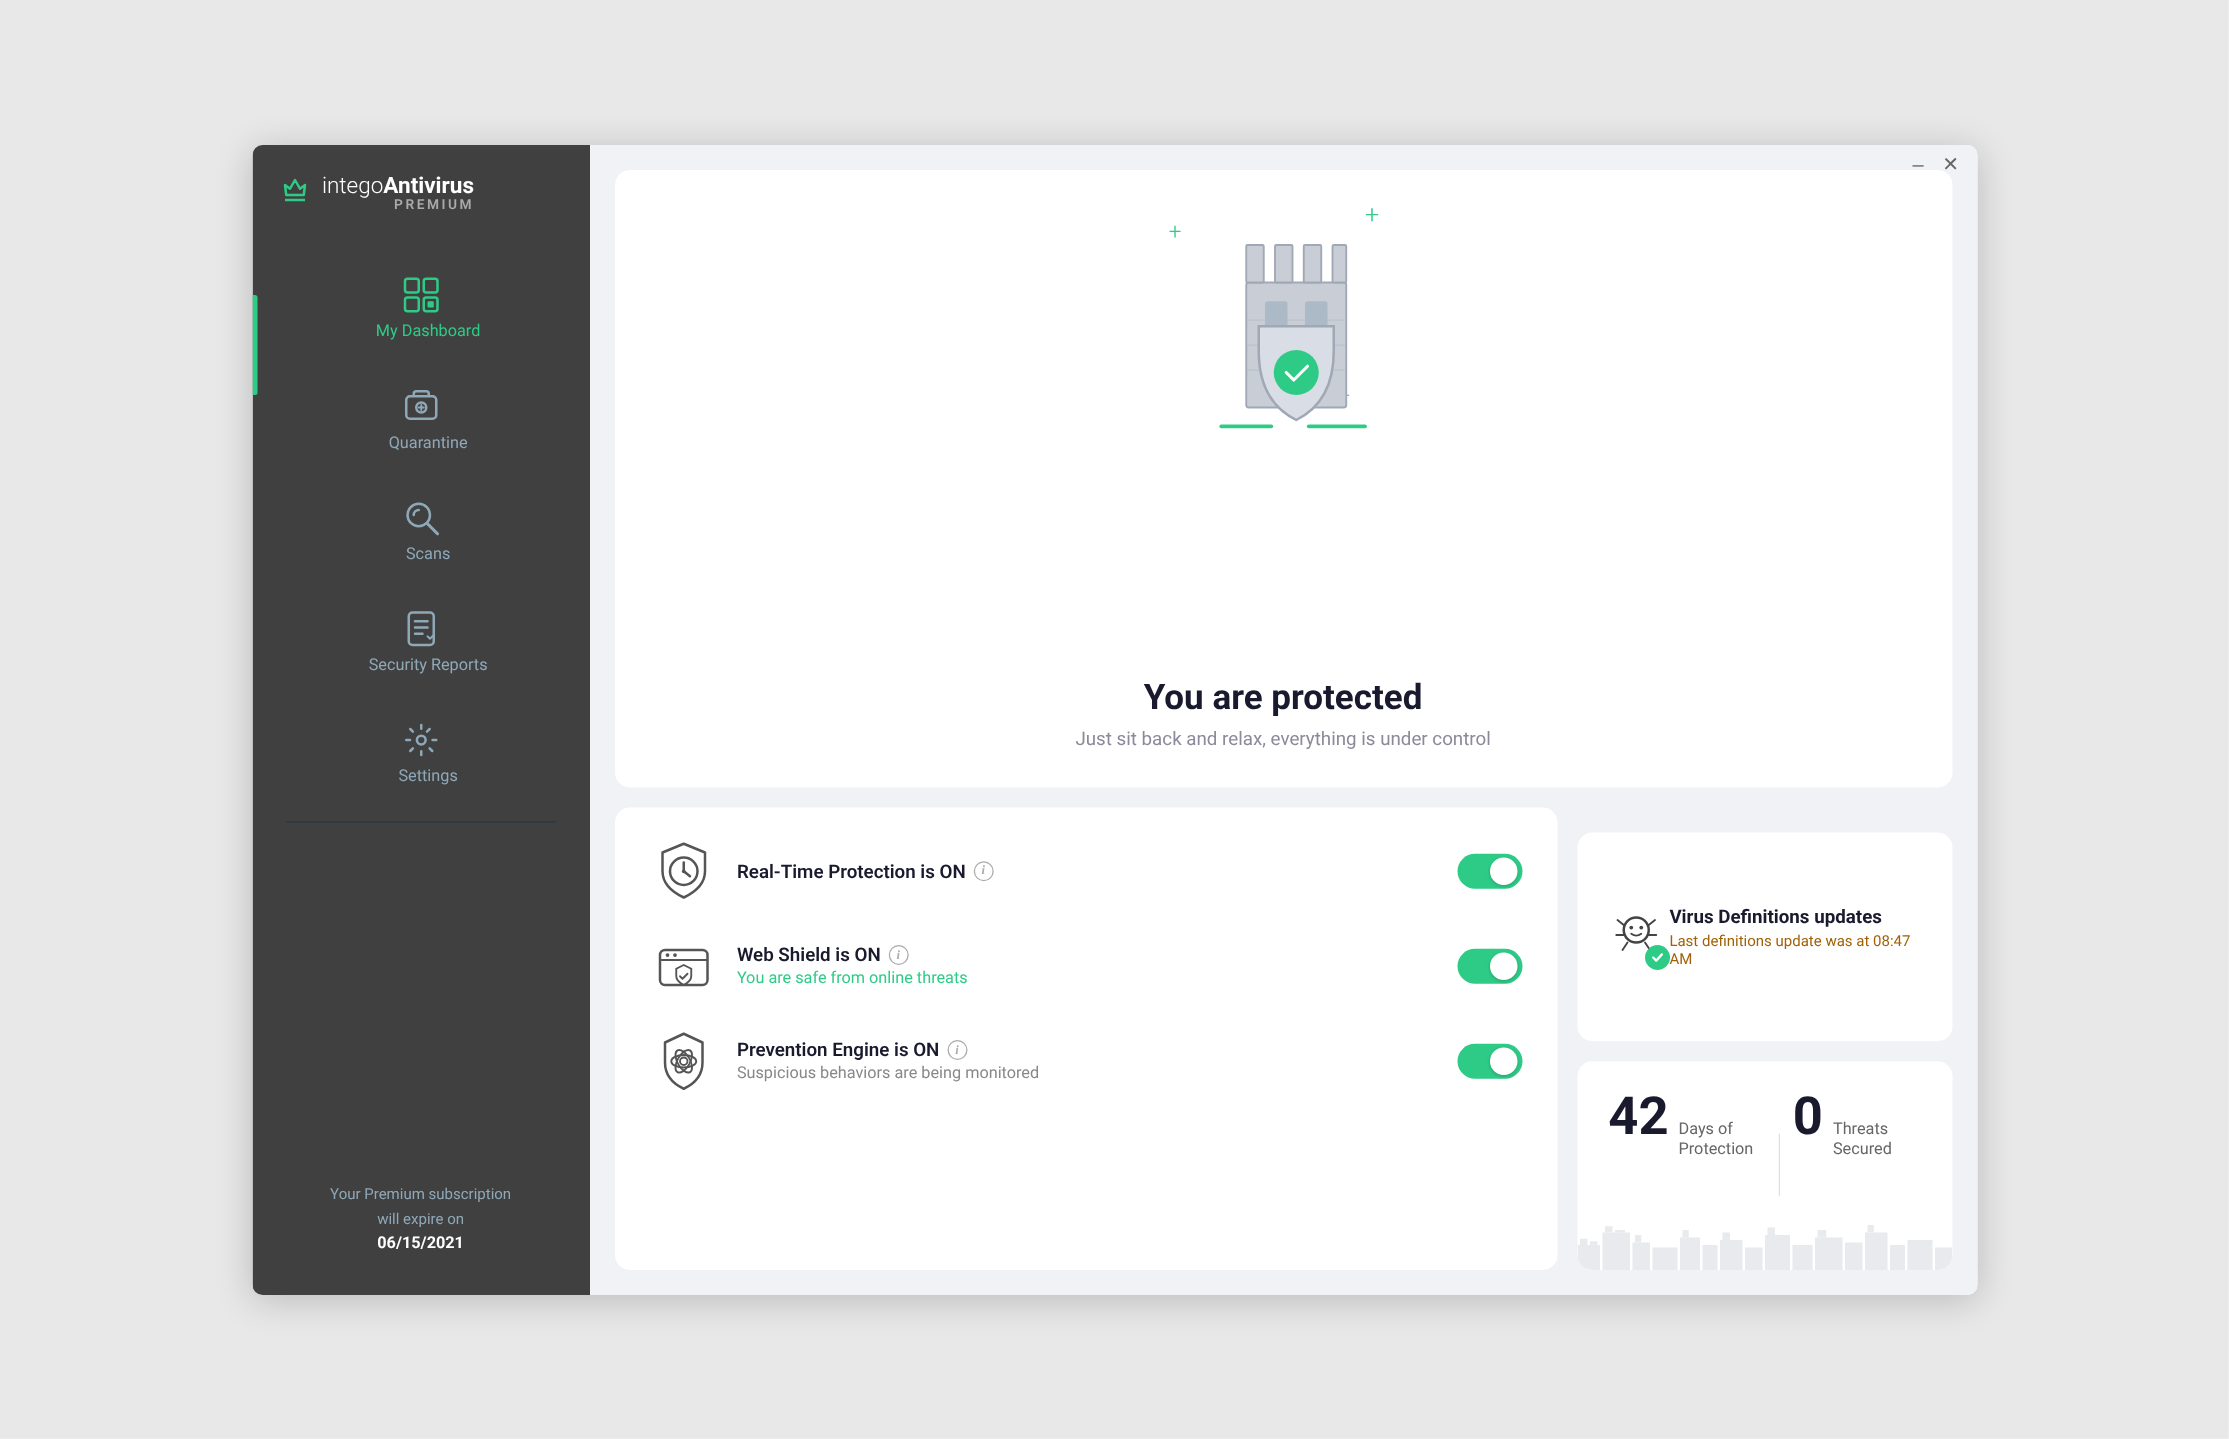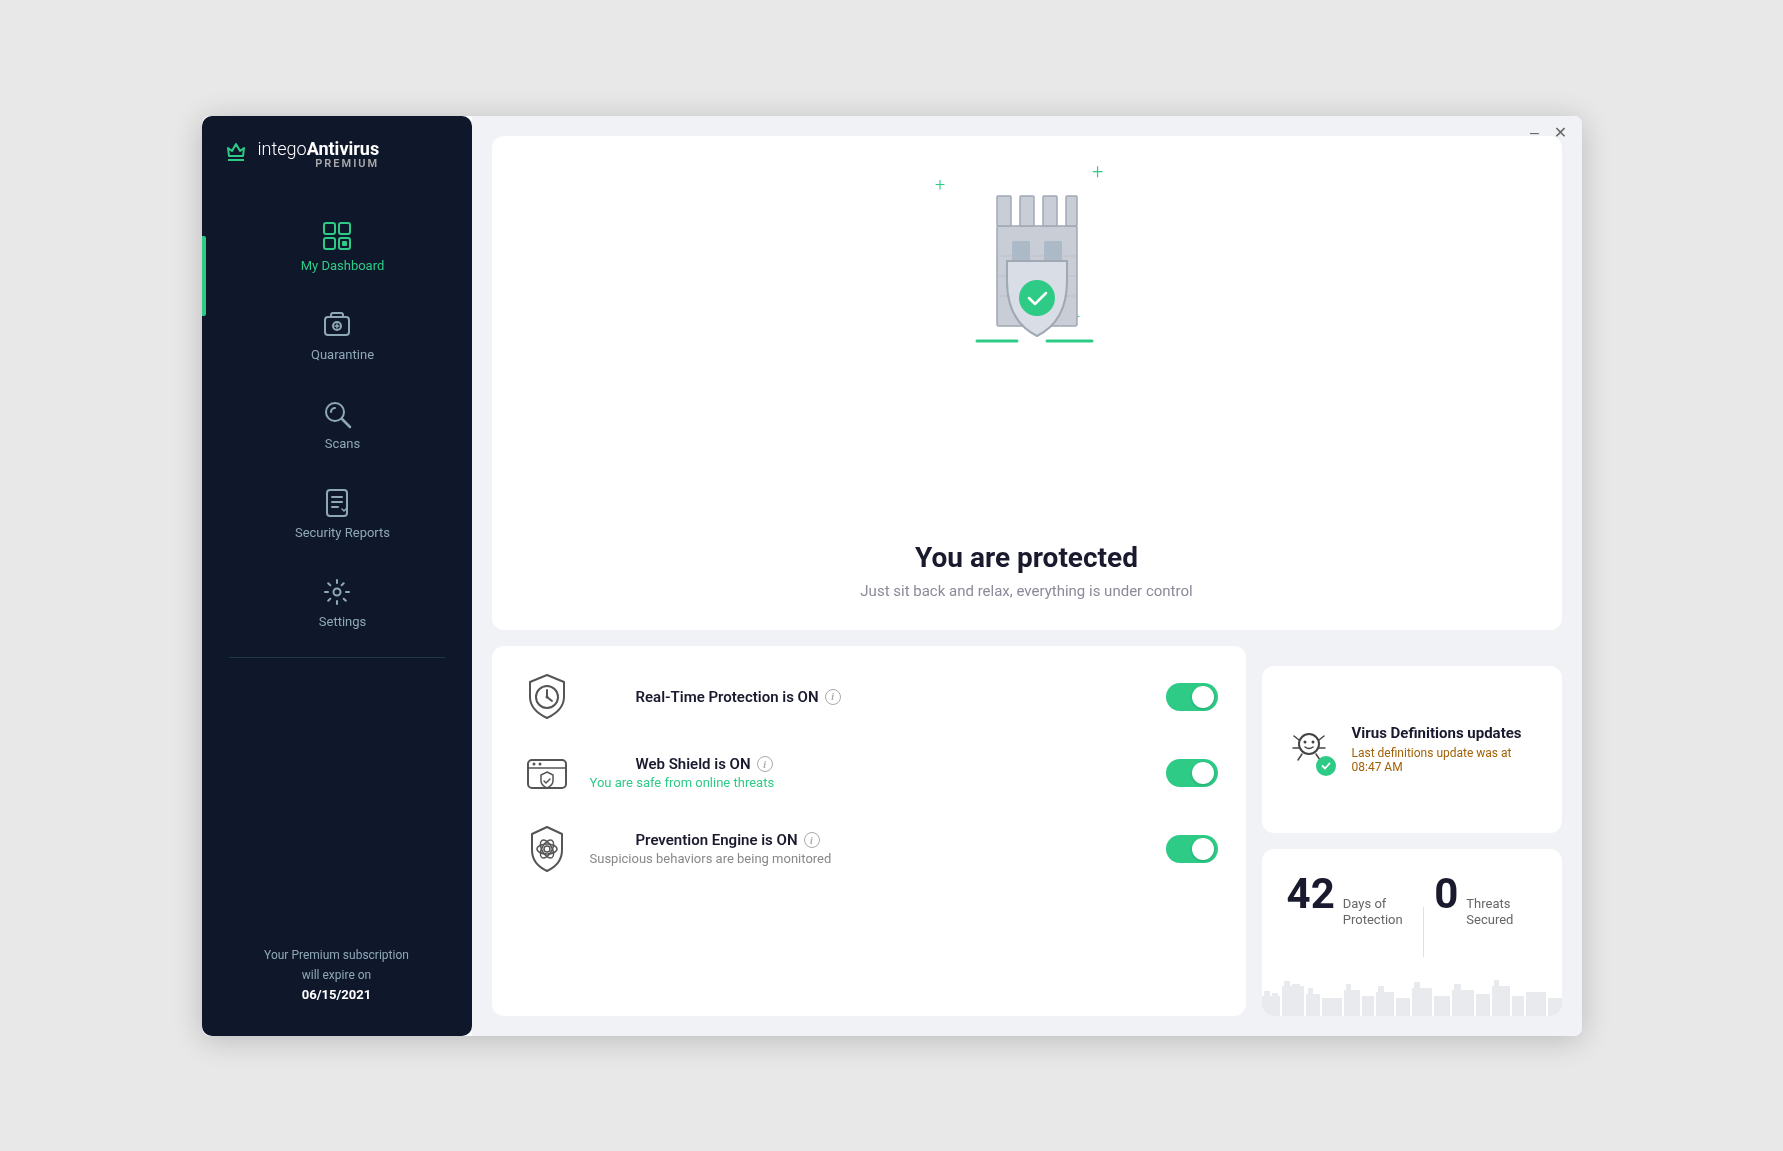--- a/index.html
+++ b/index.html
@@ -38,27 +38,26 @@
       cursor: pointer;
       font-size: 16px;
       color: #666;
       line-height: 1;
       display: flex; align-items: center; justify-content: center;
     }
     
     .sidebar {
       width: 270px;
       min-width: 270px;
-      background: #0f172a;
+      background: #404040;
       display: flex;
       flex-direction: column;
       align-items: center;
       padding-bottom: 20px;
       position: relative;
-      border-radius: 10px;
     }
     .sidebar-logo {
       width: 100%;
       padding: 22px 20px 20px 20px;
       display: flex;
       align-items: center;
       gap: 8px;
     }
     .logo-icon {
       color: #2ecb87;
@@ -211,21 +210,20 @@
     .protection-text {
       flex: 1;
     }
     .protection-title {
       font-size: 15px;
       font-weight: 600;
       color: #1a1a2e;
       display: flex;
       align-items: center;
       gap: 6px;
-      margin-left: 46px;
     }
     .info-icon {
       width: 16px; height: 16px;
       border-radius: 50%;
       border: 1.5px solid #aaa;
       color: #aaa;
       font-size: 10px;
       display: inline-flex;
       align-items: center;
       justify-content: center;
@@ -268,21 +266,21 @@
       display: flex;
       flex-direction: column;
       gap: 16px;
     }
     .virus-def-card {
       background: #fff;
       border-radius: 12px;
       padding: 24px 20px;
       display: flex;
       align-items: center;
-      gap: 16px;
+      gap: 0;
       flex: 1;
       margin-top: 20px;
     }
     .virus-icon-wrap {
       position: relative;
       width: 54px;
       height: 54px;
       flex-shrink: 0;
     }
     .virus-def-text {}

